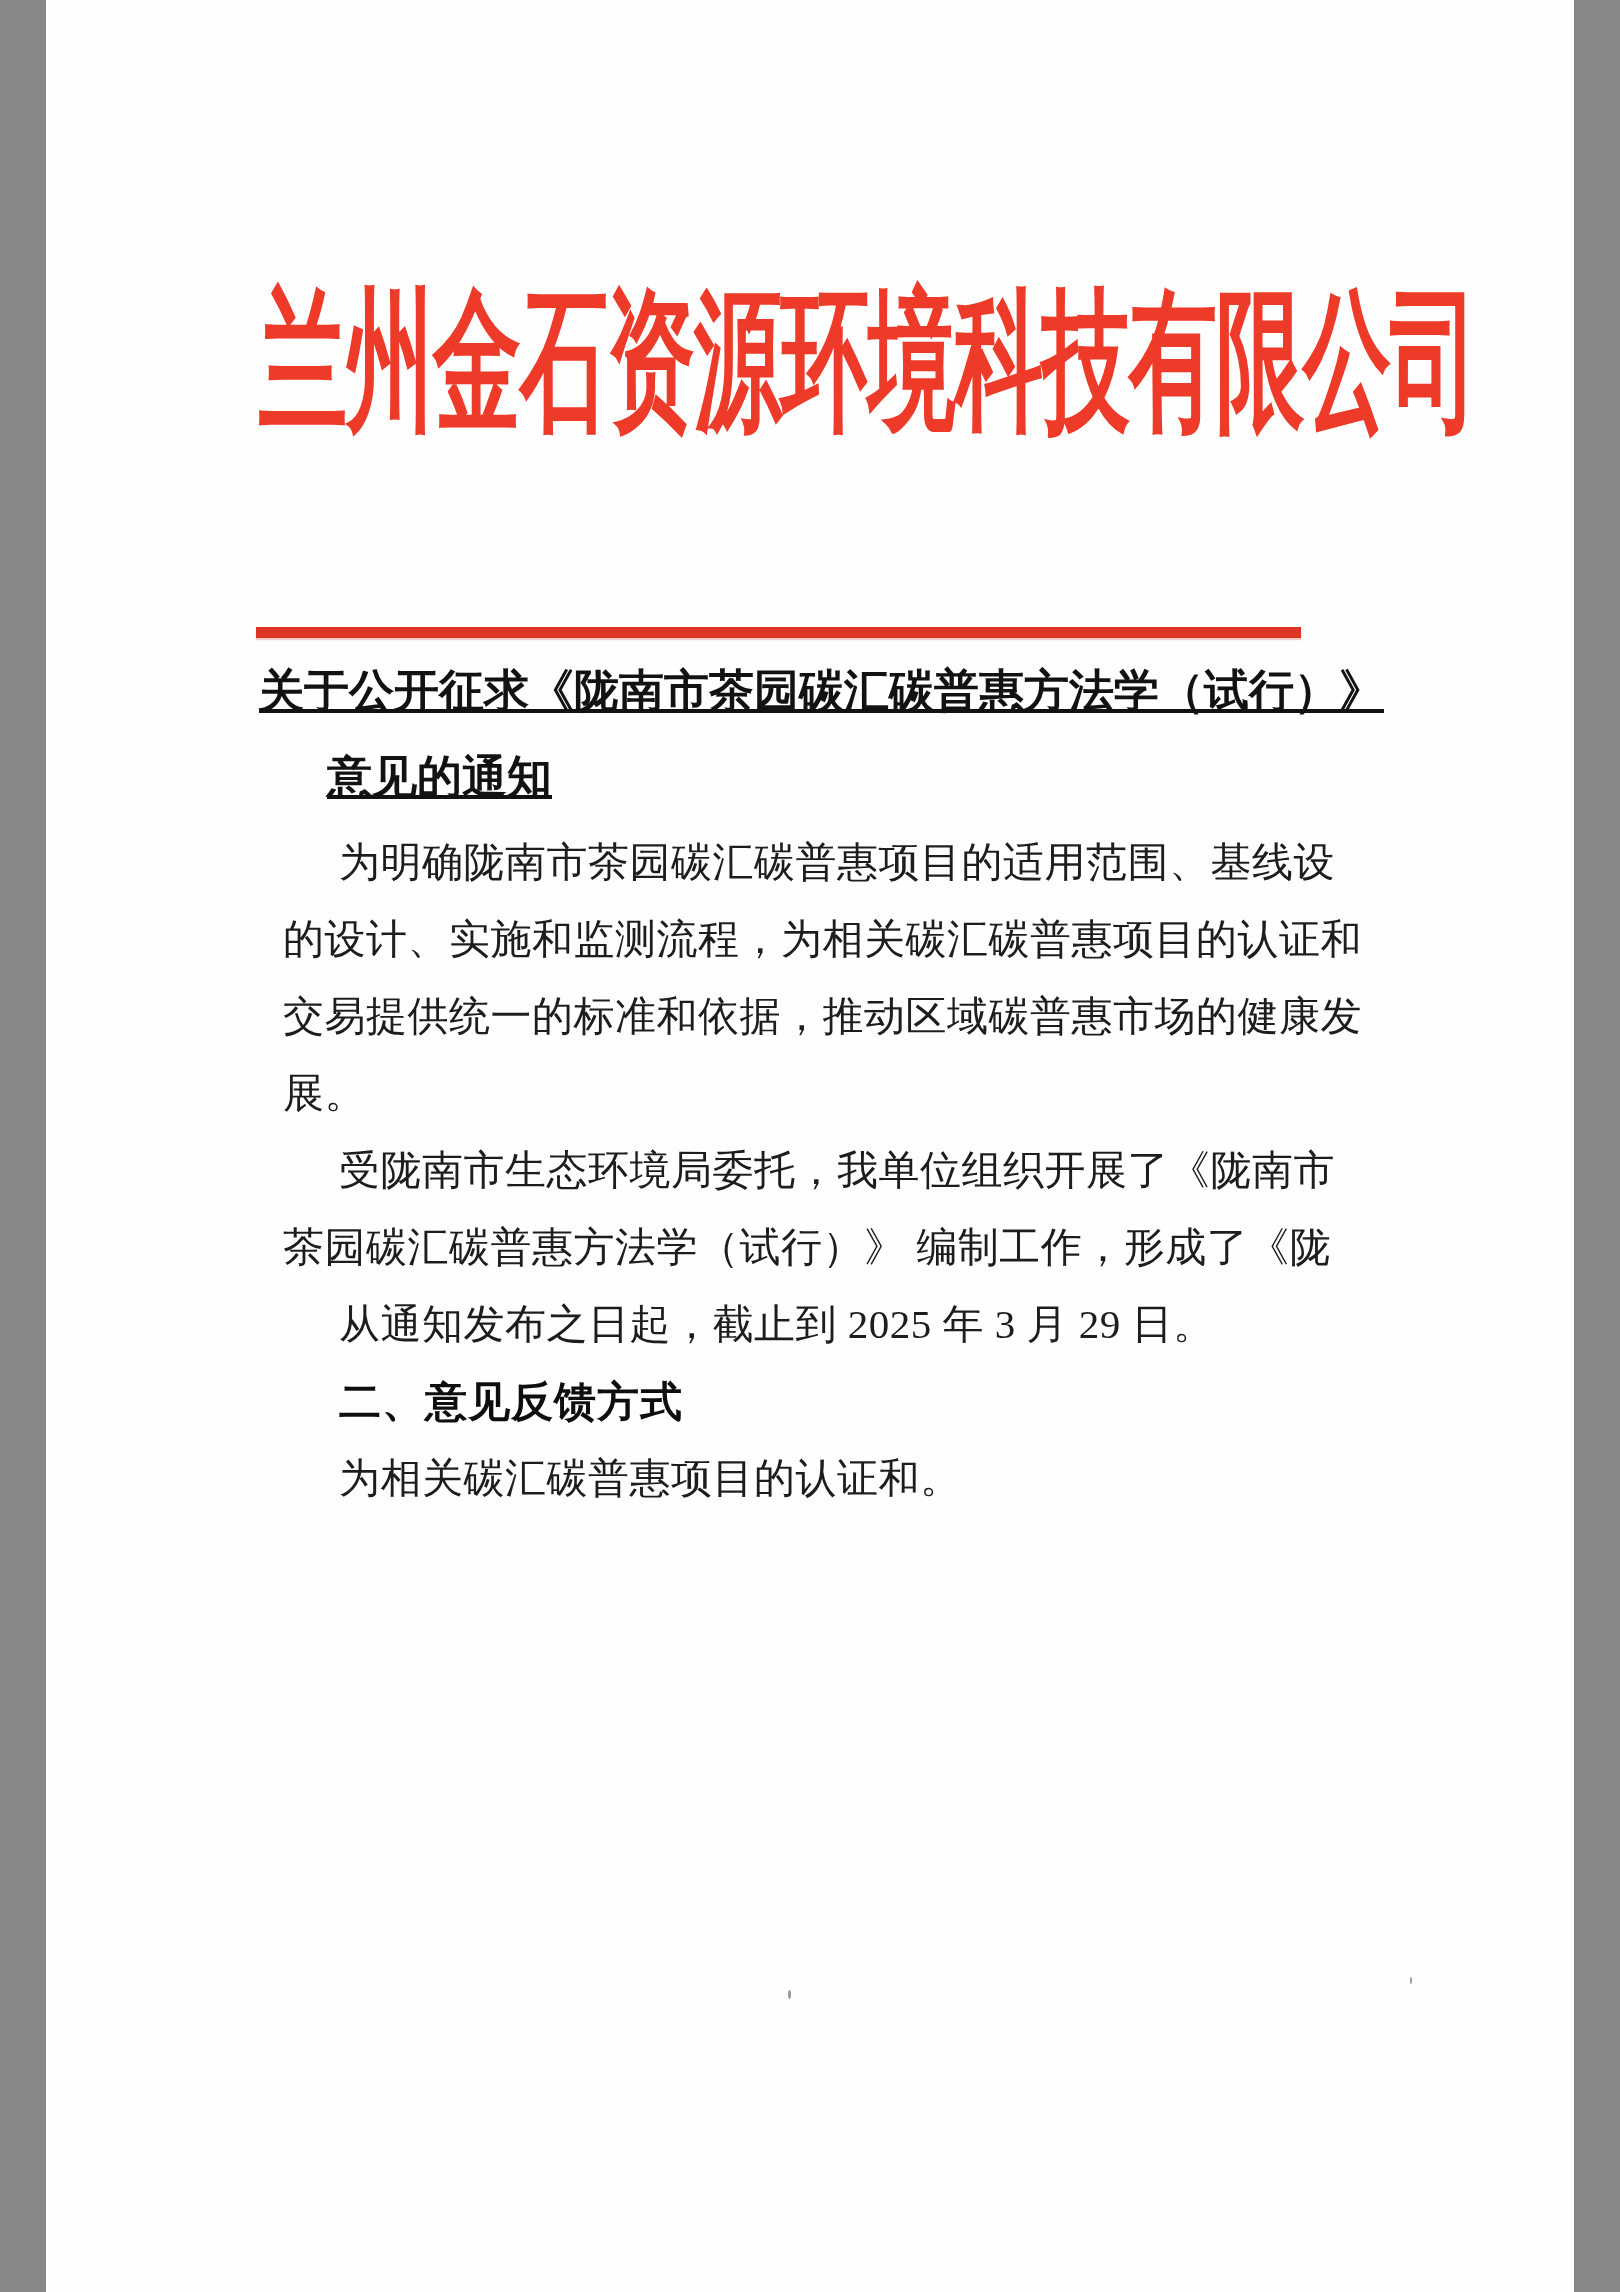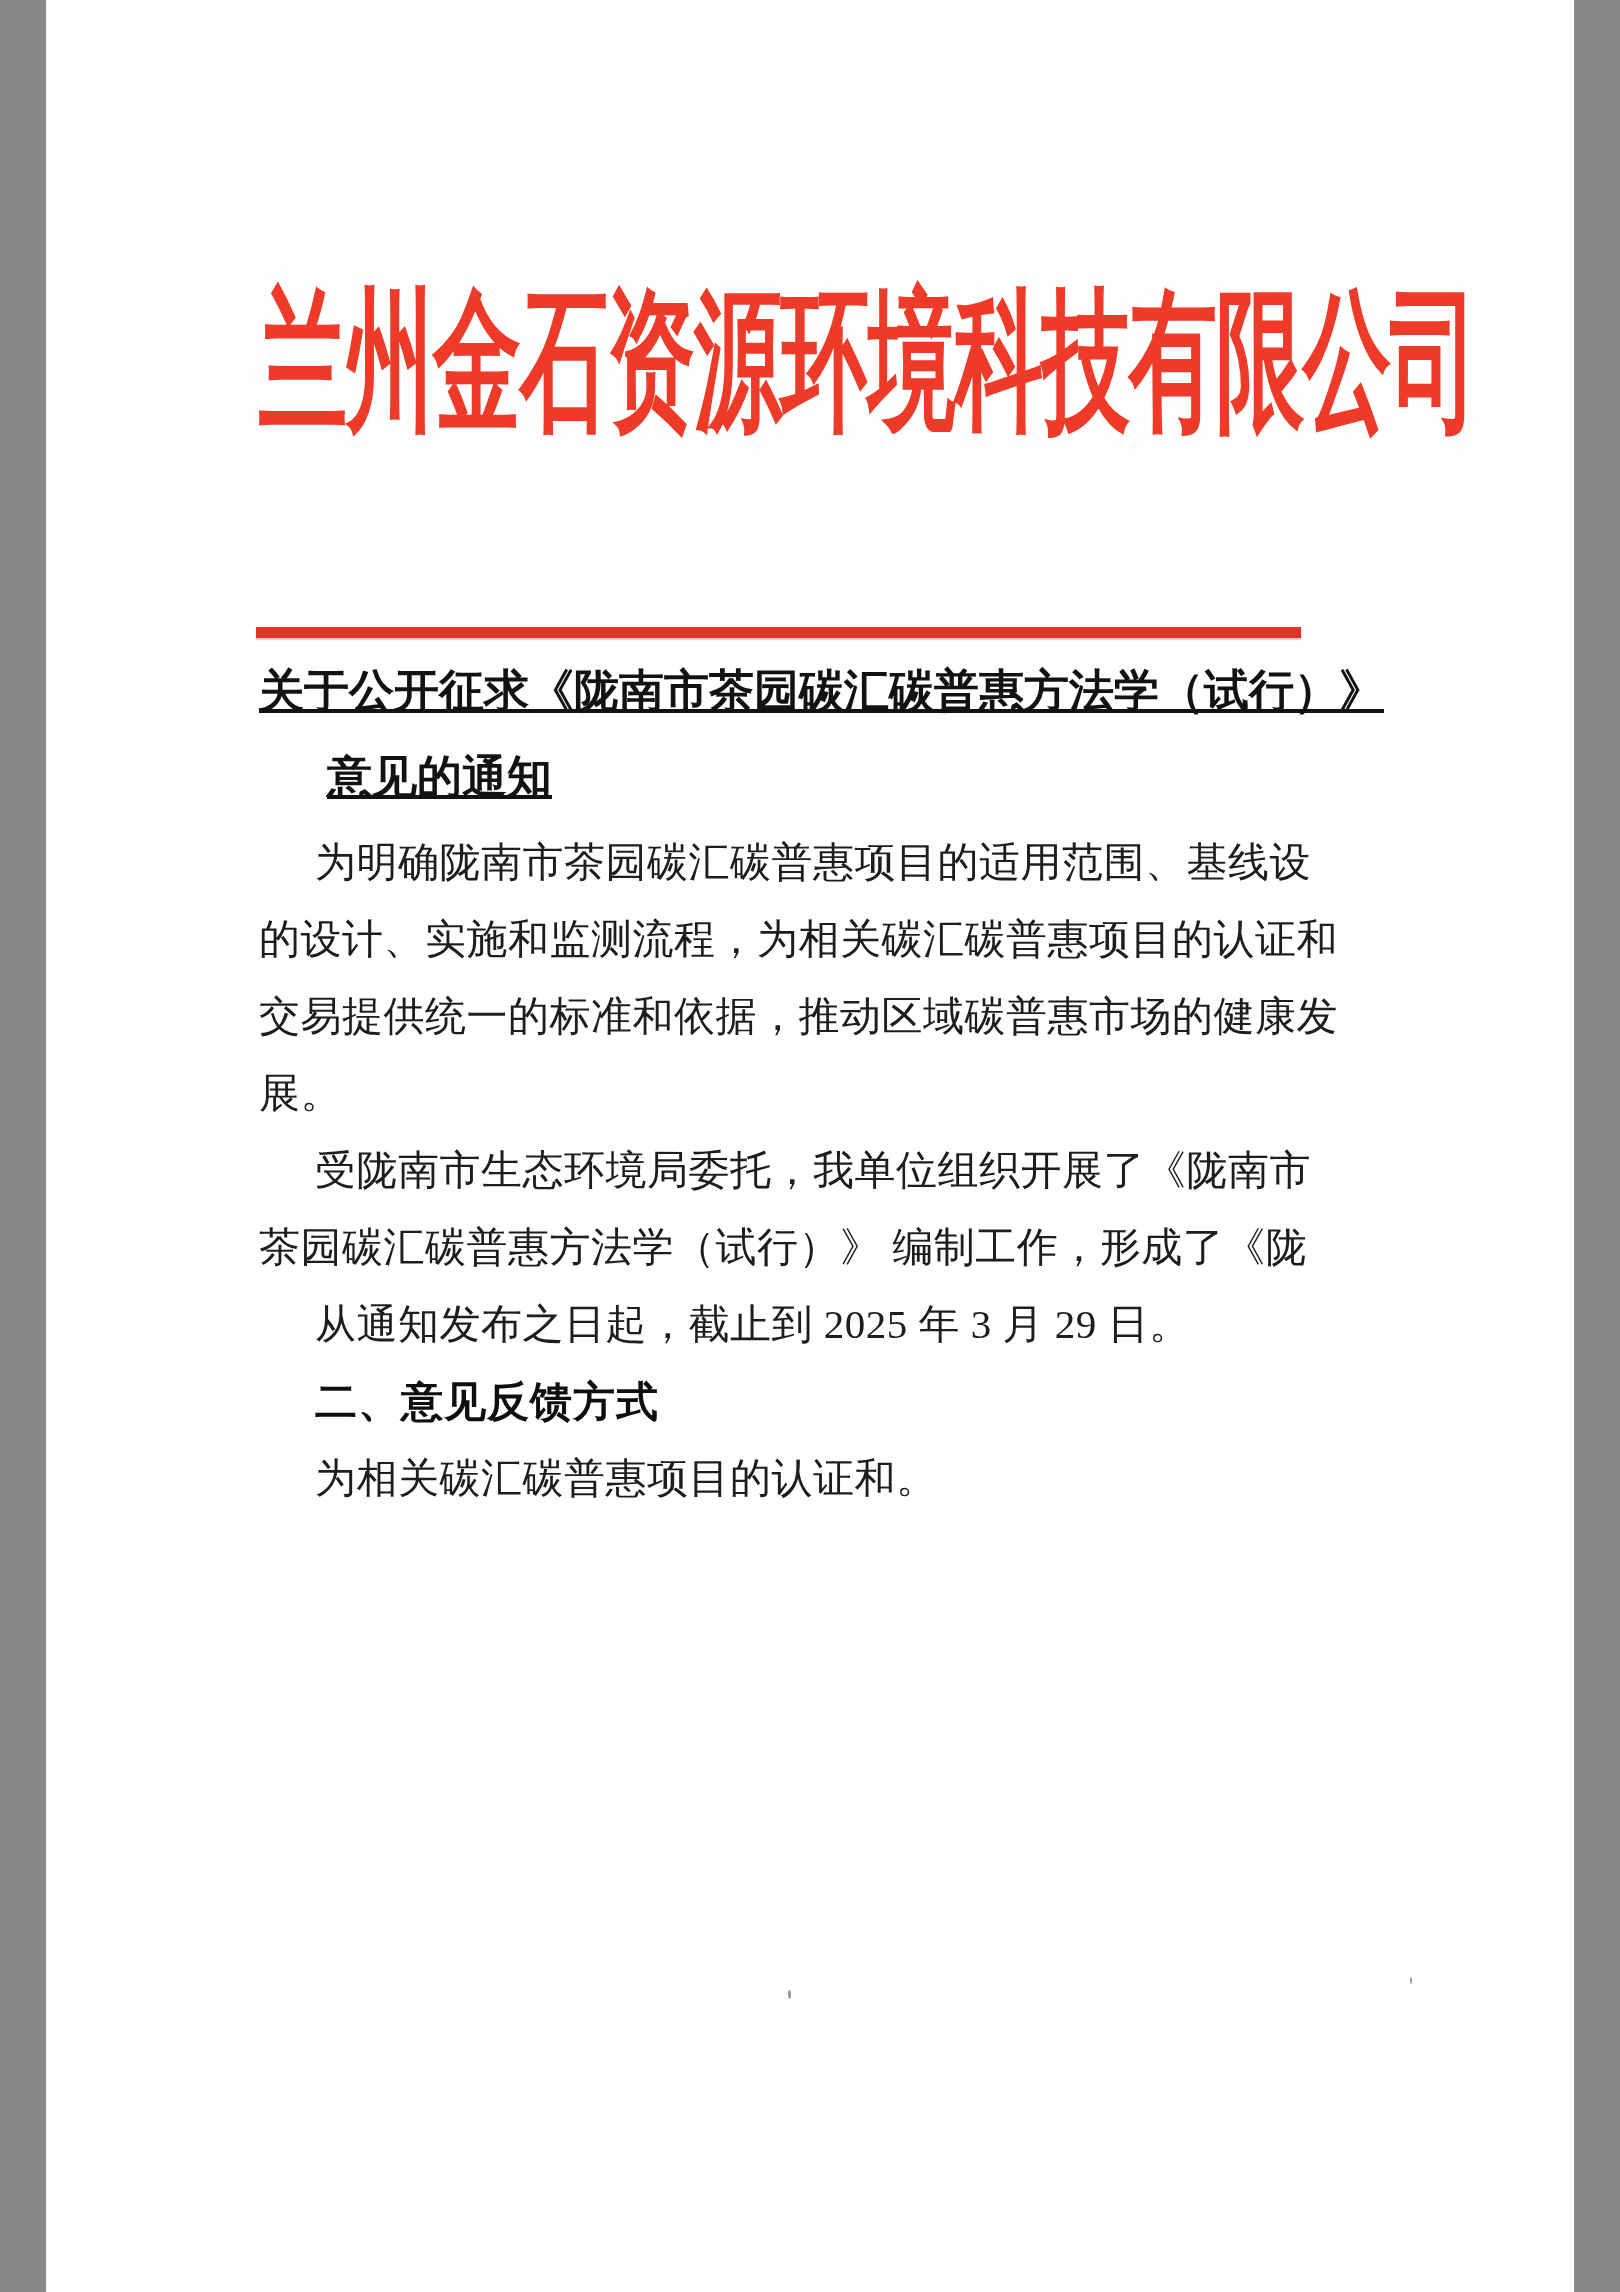--- a/index.html
+++ b/index.html
@@ -54,20 +54,21 @@
   .body-block{
     position:absolute;top:824px;left:213px;width:1039px;
   }
   .line{
     font-family:var(--serif);
     font-size:41px;
     line-height:77px;
     color:var(--body-text);
     white-space:nowrap;
     letter-spacing:0.5px;
+    margin-left:24px;
   }
   .line.indent{text-indent:56px;}
   .line.heading{
     font-family:var(--sans);
     font-weight:bold;
     font-size:42px;
     color:#0e0e0e;
     letter-spacing:1px;
   }
   

